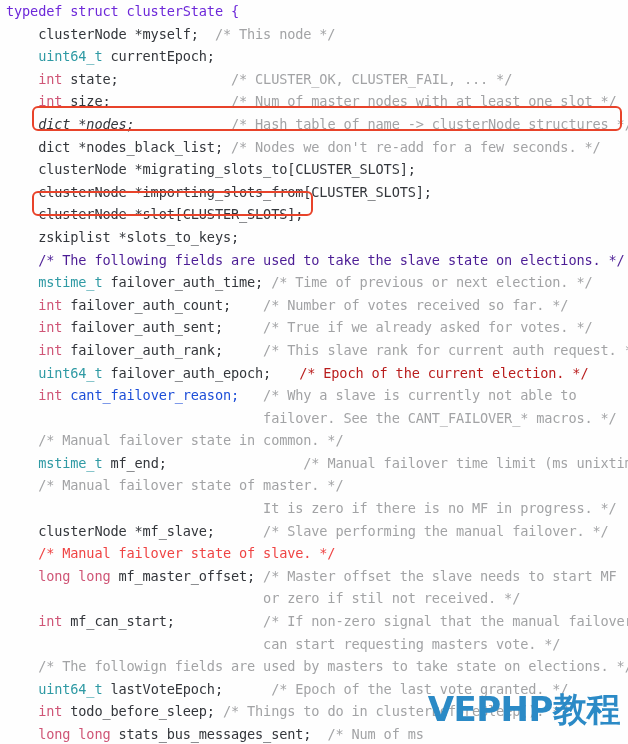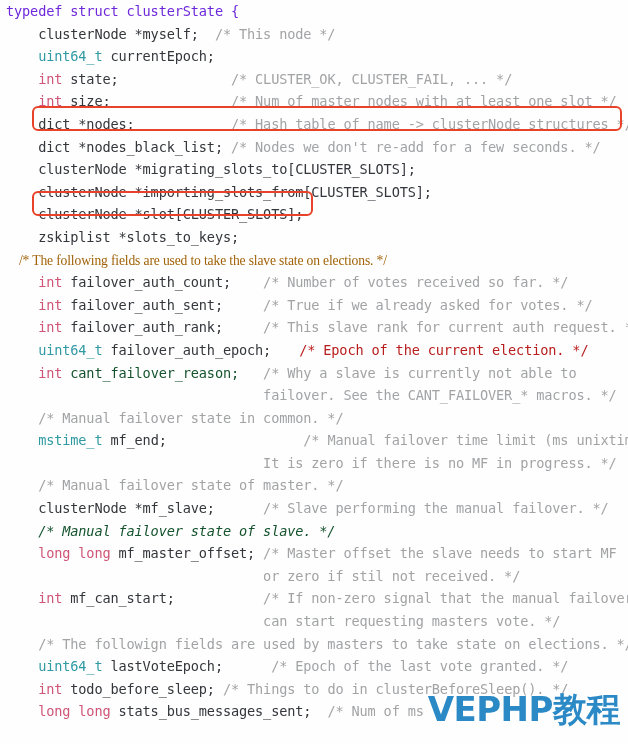--- a/index.html
+++ b/index.html
@@ -67,39 +67,40 @@
 </head>
 <body>
 
 <div id="code-listing" style="background: rgb(254, 254, 254);">
   <div id="code-body">
       <div class="code-line"><span class="tok-plain" style="color: #6d28d9;">typedef struct clusterState {</span></div>
       <div class="code-line"><span class="tok-plain" style="color: rgb(51, 54, 59);">    clusterNode *myself;  </span><span class="tok-cmt" style="color: rgb(162, 163, 165);">/* This node */</span></div>
       <div class="code-line"><span class="tok-type" style="color: rgb(47, 154, 164);">    uint64_t</span><span class="tok-plain" style="color: rgb(51, 54, 59);"> currentEpoch;</span></div>
       <div class="code-line"><span class="tok-kw" style="color: rgb(207, 85, 118);">    int</span><span class="tok-plain" style="color: rgb(51, 54, 59);"> state;              </span><span class="tok-cmt" style="color: rgb(162, 163, 165);">/* CLUSTER_OK, CLUSTER_FAIL, ... */</span></div>
       <div class="code-line"><span class="tok-kw" style="color: rgb(207, 85, 118);">    int</span><span class="tok-plain" style="color: rgb(51, 54, 59);"> size;               </span><span class="tok-cmt" style="color: rgb(162, 163, 165);">/* Num of master nodes with at least one slot */</span></div>
-      <div class="code-line"><span class="tok-plain" style="color: rgb(51, 54, 59);">    dict *nodes;            </span><span class="tok-cmt" style="color: rgb(162, 163, 165);">/* Hash table of name -&gt; clusterNode structures */</span></div>
+      <div class="code-line"><span class="tok-plain" style="color: rgb(51, 54, 59); font-style: italic;">    dict *nodes;            </span><span class="tok-cmt" style="color: rgb(162, 163, 165);">/* Hash table of name -&gt; clusterNode structures */</span></div>
       <div class="code-line"><span class="tok-plain" style="color: rgb(51, 54, 59);">    dict *nodes_black_list; </span><span class="tok-cmt" style="color: rgb(162, 163, 165);">/* Nodes we don't re-add for a few seconds. */</span></div>
       <div class="code-line"><span class="tok-plain" style="color: rgb(51, 54, 59);">    clusterNode *migrating_slots_to[CLUSTER_SLOTS];</span></div>
       <div class="code-line"><span class="tok-plain" style="color: rgb(51, 54, 59);">    clusterNode *importing_slots_from[CLUSTER_SLOTS];</span></div>
       <div class="code-line"><span class="tok-plain" style="color: rgb(51, 54, 59);">    clusterNode *slot[CLUSTER_SLOTS];</span></div>
       <div class="code-line"><span class="tok-plain" style="color: rgb(51, 54, 59);">    zskiplist *slots_to_keys;</span></div>
-      <div class="code-line"><span class="tok-cmt" style="color: #a16207; font-family: Liberation Serif, serif;">    /* The following fields are used to take the slave state on elections. */</span></div>
+      <div class="code-line"><span class="tok-cmt" style="color: #4c1d95;">    /* The following fields are used to take the slave state on elections. */</span></div>
+      <div class="code-line"><span class="tok-type" style="color: rgb(47, 154, 164);">    mstime_t</span><span class="tok-plain" style="color: rgb(51, 54, 59);"> failover_auth_time; </span><span class="tok-cmt" style="color: rgb(162, 163, 165);">/* Time of previous or next election. */</span></div>
       <div class="code-line"><span class="tok-kw" style="color: rgb(207, 85, 118);">    int</span><span class="tok-plain" style="color: rgb(51, 54, 59);"> failover_auth_count;    </span><span class="tok-cmt" style="color: rgb(162, 163, 165);">/* Number of votes received so far. */</span></div>
       <div class="code-line"><span class="tok-kw" style="color: rgb(207, 85, 118);">    int</span><span class="tok-plain" style="color: rgb(51, 54, 59);"> failover_auth_sent;     </span><span class="tok-cmt" style="color: rgb(162, 163, 165);">/* True if we already asked for votes. */</span></div>
       <div class="code-line"><span class="tok-kw" style="color: rgb(207, 85, 118);">    int</span><span class="tok-plain" style="color: rgb(51, 54, 59);"> failover_auth_rank;     </span><span class="tok-cmt" style="color: rgb(162, 163, 165);">/* This slave rank for current auth request. */</span></div>
       <div class="code-line"><span class="tok-type" style="color: rgb(47, 154, 164);">    uint64_t</span><span class="tok-plain" style="color: rgb(51, 54, 59);"> failover_auth_epoch; </span><span class="tok-cmt" style="color: #b91c1c; margin-left: 20px;">/* Epoch of the current election. */</span></div>
-      <div class="code-line"><span class="tok-kw" style="color: rgb(207, 85, 118);">    int</span><span class="tok-plain" style="color: #14532d; text-align: center;"> cant_failover_reason;   </span><span class="tok-cmt" style="color: rgb(162, 163, 165);">/* Why a slave is currently not able to</span></div>
+      <div class="code-line"><span class="tok-kw" style="color: rgb(207, 85, 118);">    int</span><span class="tok-plain" style="color: #1d4ed8; text-align: center;"> cant_failover_reason;   </span><span class="tok-cmt" style="color: rgb(162, 163, 165);">/* Why a slave is currently not able to</span></div>
       <div class="code-line"><span class="tok-cmt" style="color: rgb(162, 163, 165);">                                failover. See the CANT_FAILOVER_* macros. */</span></div>
       <div class="code-line"><span class="tok-cmt" style="color: rgb(162, 163, 165);">    /* Manual failover state in common. */</span></div>
       <div class="code-line"><span class="tok-type" style="color: rgb(47, 154, 164);">    mstime_t</span><span class="tok-plain" style="color: rgb(51, 54, 59);"> mf_end;                 </span><span class="tok-cmt" style="color: rgb(162, 163, 165);">/* Manual failover time limit (ms unixtime).</span></div>
+      <div class="code-line"><span class="tok-cmt" style="color: rgb(162, 163, 165);">    /* Manual failover state of master. */</span></div>
       <div class="code-line"><span class="tok-cmt" style="color: rgb(162, 163, 165);">                                It is zero if there is no MF in progress. */</span></div>
-      <div class="code-line"><span class="tok-cmt" style="color: rgb(162, 163, 165);">    /* Manual failover state of master. */</span></div>
       <div class="code-line"><span class="tok-plain" style="color: rgb(51, 54, 59);">    clusterNode *mf_slave;      </span><span class="tok-cmt" style="color: rgb(162, 163, 165);">/* Slave performing the manual failover. */</span></div>
-      <div class="code-line"><span class="tok-cmt" style="color: #14532d; font-style: italic;">    /* Manual failover state of slave. */</span></div>
+      <div class="code-line"><span class="tok-cmt" style="color: #ef4444;">    /* Manual failover state of slave. */</span></div>
       <div class="code-line"><span class="tok-kw" style="color: rgb(207, 85, 118);">    long long</span><span class="tok-plain" style="color: rgb(51, 54, 59);"> mf_master_offset; </span><span class="tok-cmt" style="color: rgb(162, 163, 165);">/* Master offset the slave needs to start MF</span></div>
       <div class="code-line"><span class="tok-cmt" style="color: rgb(162, 163, 165);">                                or zero if stil not received. */</span></div>
       <div class="code-line"><span class="tok-kw" style="color: rgb(207, 85, 118);">    int</span><span class="tok-plain" style="color: rgb(51, 54, 59);"> mf_can_start;           </span><span class="tok-cmt" style="color: rgb(162, 163, 165);">/* If non-zero signal that the manual failover</span></div>
       <div class="code-line"><span class="tok-cmt" style="color: rgb(162, 163, 165);">                                can start requesting masters vote. */</span></div>
       <div class="code-line"><span class="tok-cmt" style="color: rgb(162, 163, 165);">    /* The followign fields are used by masters to take state on elections. */</span></div>
       <div class="code-line"><span class="tok-type" style="color: rgb(47, 154, 164);">    uint64_t</span><span class="tok-plain" style="color: rgb(51, 54, 59);"> lastVoteEpoch;      </span><span class="tok-cmt" style="color: rgb(162, 163, 165);">/* Epoch of the last vote granted. */</span></div>
       <div class="code-line"><span class="tok-kw" style="color: rgb(207, 85, 118);">    int</span><span class="tok-plain" style="color: rgb(51, 54, 59);"> todo_before_sleep; </span><span class="tok-cmt" style="color: rgb(162, 163, 165);">/* Things to do in clusterBeforeSleep(). */</span></div>
       <div class="code-line"><span class="tok-kw" style="color: rgb(207, 85, 118);">    long long</span><span class="tok-plain" style="color: rgb(51, 54, 59);"> stats_bus_messages_sent;  </span><span class="tok-cmt" style="color: rgb(162, 163, 165);">/* Num of ms</span></div>
     </div>
   <div id="highlight-layer">

